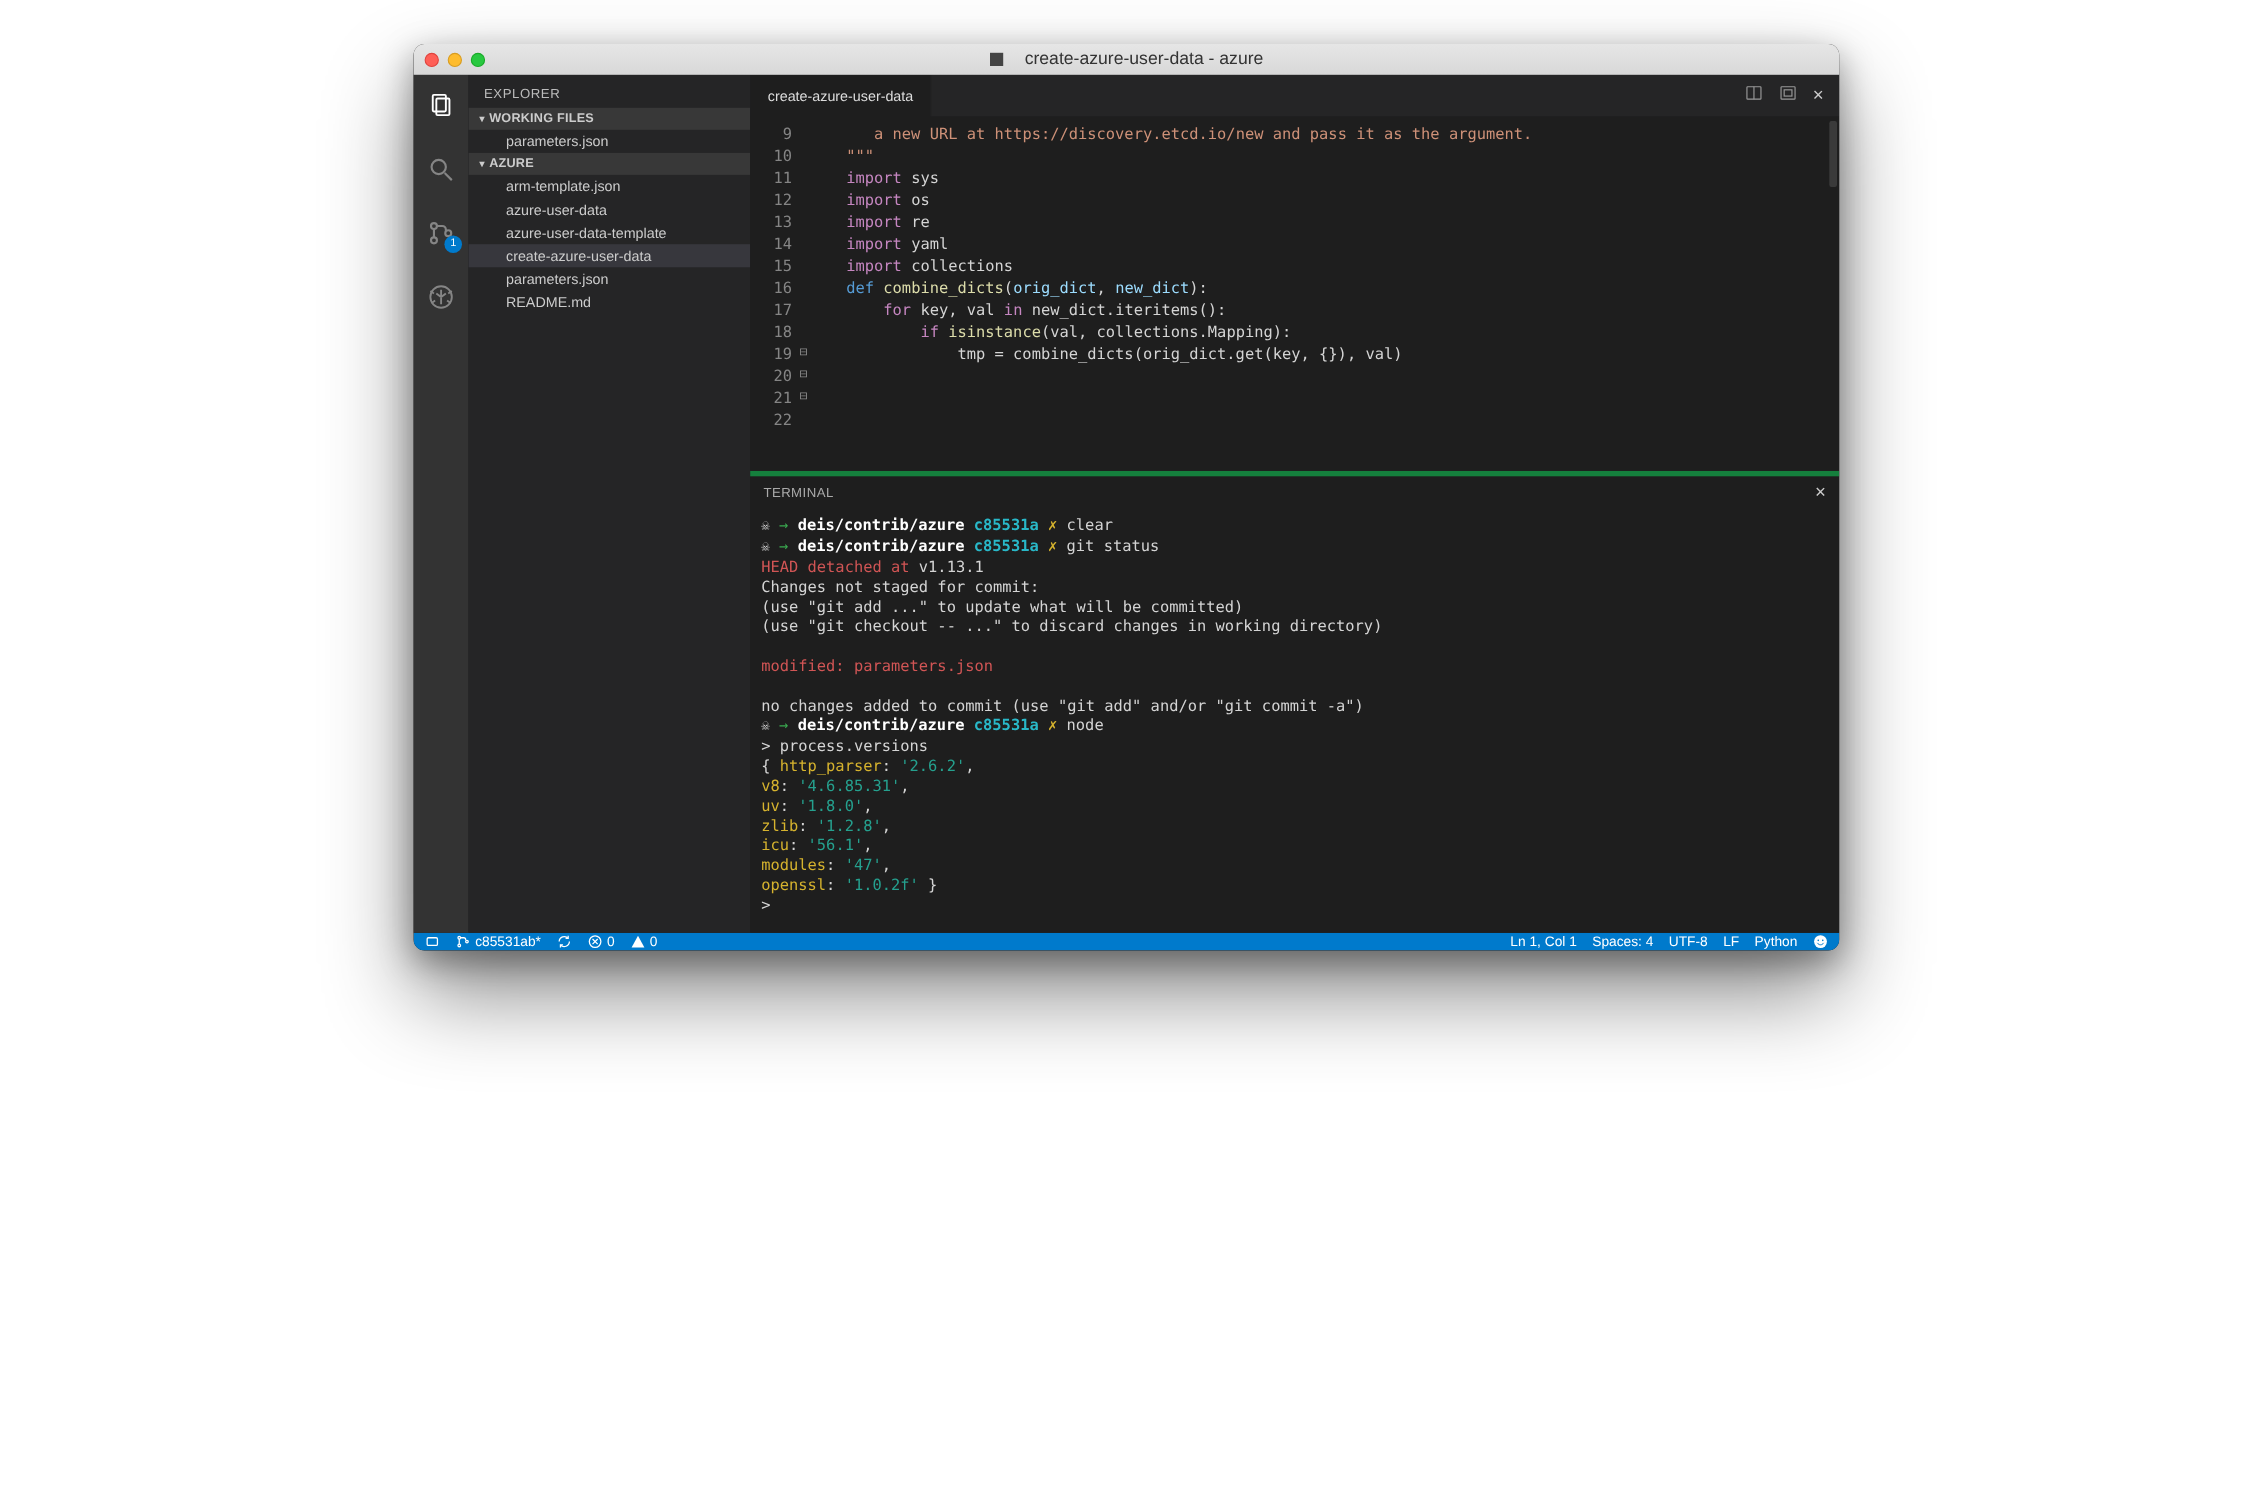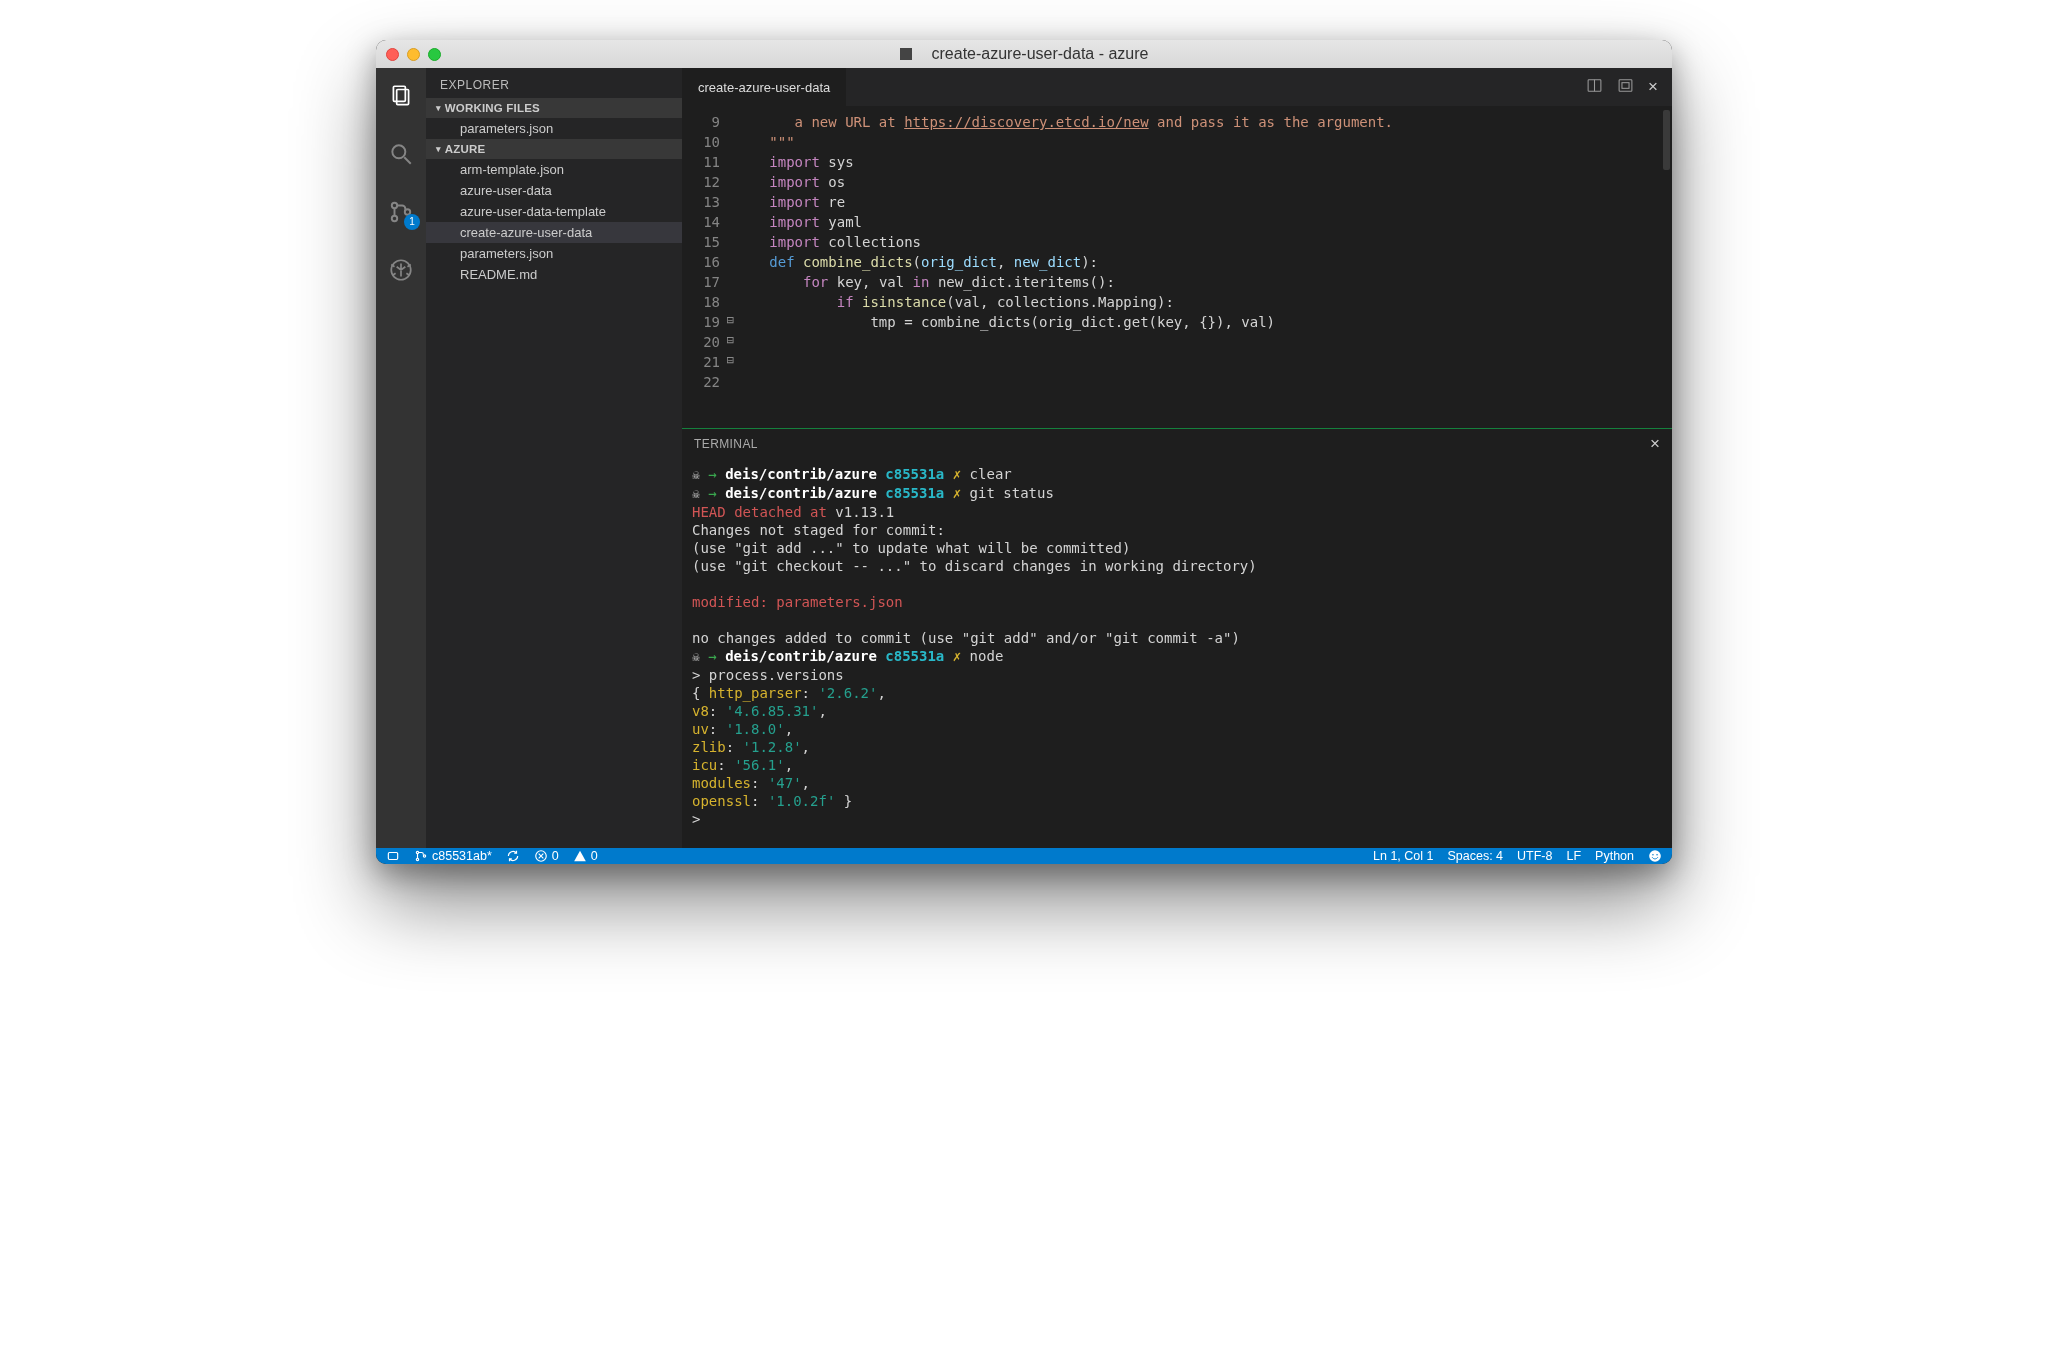--- a/index.html
+++ b/index.html
@@ -34,28 +34,28 @@
   .tab-actions { margin-left:auto; display:flex; align-items:center; gap:14px; padding-right:14px; color:#999; }
   .tab-actions svg { width:17px; height:17px; cursor:pointer; }
   .tab-actions .x { font-size:17px; cursor:pointer; color:#ccc; }
   .code { flex:1; display:flex; font-family:Menlo,Consolas,monospace; font-size:14px; line-height:20px; overflow:hidden; background:#1e1e1e; position:relative; }
   .gutter { width:56px; text-align:right; color:#858585; padding:6px 18px 6px 0; user-select:none; }
   .gnum { height:20px; position:relative; }
   .gnum .fold { position:absolute; right:-14px; top:2px; color:#888; font-size:12px; line-height:12px;}
   .src { padding:6px 0 6px 6px; color:#d4d4d4; white-space:pre; }
   .src .c-plain{color:#d4d4d4;}
   .src .c-str{color:#ce9178;}
-  .src .c-link{color:#ce9178; text-decoration:underline;margin-top:36px;}
+  .src .c-link{color:#ce9178; margin-top:36px;}
   .src .c-kw{color:#c586c0;}
   .src .c-def{color:#569cd6;}
   .src .c-fn{color:#dcdcaa;}
   .src .c-var{color:#9cdcfe;}
   .minimap { position:absolute; right:2px; top:4px; width:7px; height:60px; background:#3a3a3a; border-radius:2px; }
   
-  .panel { height:420px; border-top:1px solid #15803d; display:flex; flex-direction:column; background:#1e1e1e; }
+  .panel { height:420px; border-top:5px solid #15803d; display:flex; flex-direction:column; background:#1e1e1e; }
   .panel-hdr { height:30px; display:flex; align-items:center; padding:0 12px; color:#aaa; font-size:12px; }
   .panel-hdr .ptitle { letter-spacing:.4px; }
   .panel-hdr .x { margin-left:auto; font-size:17px; color:#ccc; cursor:pointer; }
   .term { flex:1; padding:6px 10px 8px; font-family:Menlo,Consolas,monospace; font-size:14px; line-height:18px; color:#d4d4d4; overflow:hidden; }
   .term .bold{font-weight:700;color:#fff;}
   .term .cyan{color:#29b8c8;font-weight:bold;}
   .term .yellow{color:#d6b32e;}
   .term .green{color:#3aa84f;}
   .term .red{color:#d15555;}
   .term .teal{color:#25a08e;}

